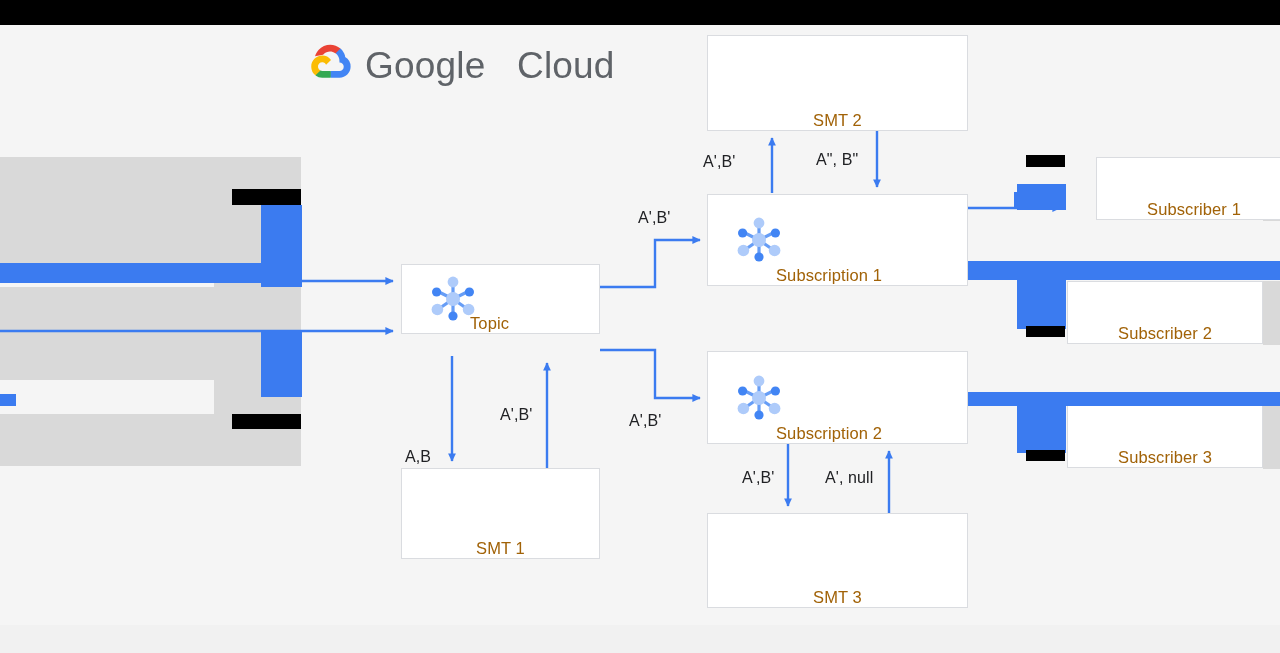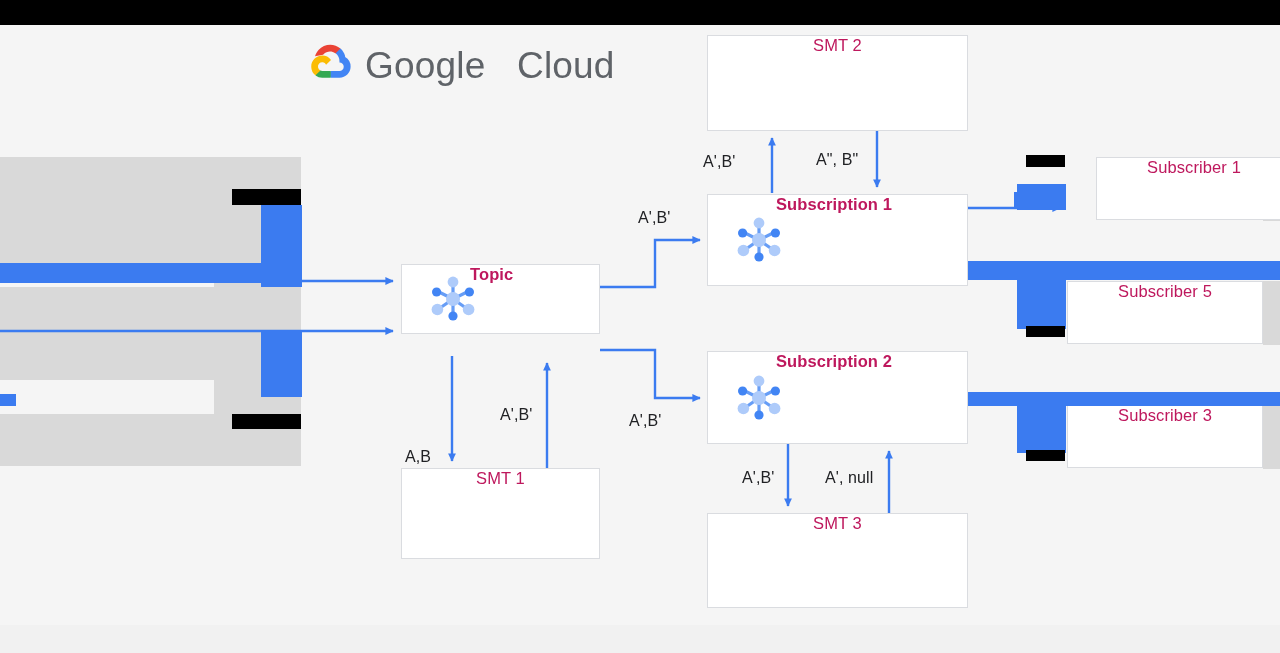--- a/index.html
+++ b/index.html
@@ -22,24 +22,24 @@
   .diagram-panel{position:absolute;left:301px;top:25px;width:962px;height:600px;background:#f5f5f5;}
 
   
   .glitch-grey{position:absolute;background:#d9d9d9;}
   .glitch-black{position:absolute;background:#000;}
   .glitch-blue{position:absolute;background:#3b7bf0;}
 
   
   .node{
     position:absolute;background:#ffffff;border:1px solid #dadce0;
-    box-sizing:border-box;display:flex;align-items:flex-start;justify-content:center;
-    color:#be185d;font-size:16.5px;letter-spacing:.1px;
-  }
-  .node.with-icon{justify-content:flex-start;font-weight:bold;}
+    box-sizing:border-box;display:flex;align-items:flex-end;justify-content:center;
+    color:#a16207;font-size:16.5px;letter-spacing:.1px;
+  }
+  .node.with-icon{justify-content:flex-start;}
   .node .nlabel{pointer-events:none;}
   .node.with-icon .nlabel{margin-left:68px;}
 
   
   .pslogo{position:absolute;left:22px;top:50%;transform:translateY(-50%);width:58px;height:58px;}
 
   
   .elabel{
     position:absolute;color:#202124;font-size:16px;white-space:nowrap;letter-spacing:.1px;
   }
@@ -176,21 +176,21 @@
           <circle cx="45.4" cy="22" r="4.6" fill="#4285f4"></circle>
           <circle cx="13.4" cy="39.5" r="5.8" fill="#aecbfa"></circle>
           <circle cx="44.6" cy="39.5" r="5.8" fill="#aecbfa"></circle>
         </svg></span>
       <span class="nlabel">Subscription 2</span>
     </div>
     <div class="node" style="left: 1096px; top: 157px; width: 196px; height: 63px;">
       <span class="nlabel">Subscriber 1</span>
     </div>
     <div class="node" style="left: 1067px; top: 281px; width: 196px; height: 63px;">
-      <span class="nlabel">Subscriber 5</span>
+      <span class="nlabel">Subscriber 2</span>
     </div>
     <div class="node" style="left: 1067px; top: 405px; width: 196px; height: 63px;">
       <span class="nlabel">Subscriber 3</span>
     </div>
   </div>
 
 <div class="canvas" id="edge-label-layer">
     <div class="elabel" style="left: 638px; top: 209px;">A',B'</div>
     <div class="elabel" style="left: 703px; top: 153px;">A',B'</div>
     <div class="elabel" style="left: 816px; top: 151px;">A", B"</div>

